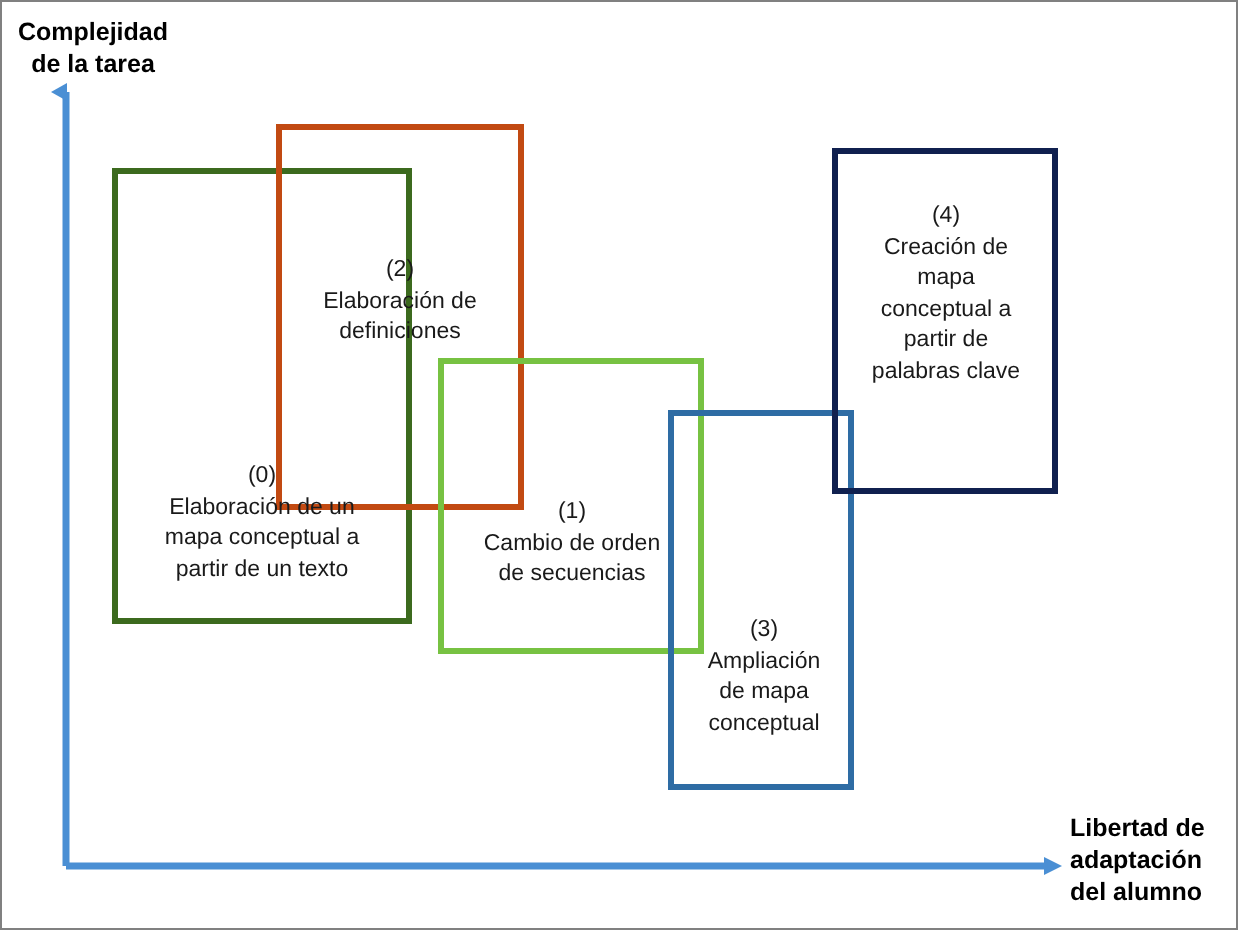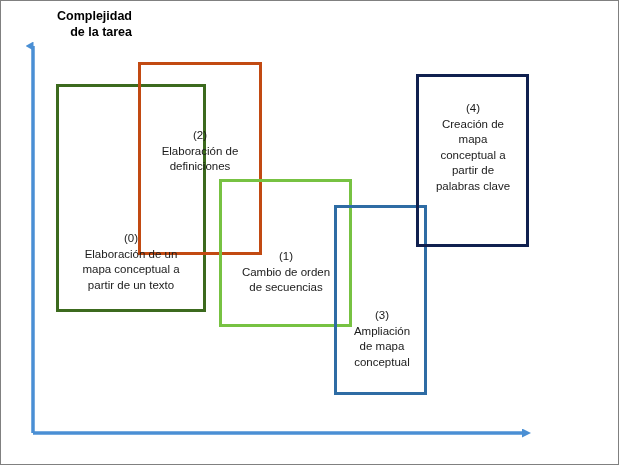--- a/index.html
+++ b/index.html
@@ -23,22 +23,21 @@
     position: absolute;
     font-weight: bold;
     font-size: 12.5px;
     line-height: 16px;
     color: #000000;
     white-space: pre-line;
   }
   #axis-label-y {
     left: 8px;
     top: 7px;
-    text-align: right;
-    margin-left: 48px;
+    text-align: center;
   }
   #axis-label-x {
     left: 534px;
     top: 405px;
     width: 82px;
     text-align: left;
   }
 
   
   #axes-svg {
@@ -80,20 +79,23 @@
   #label-4 { left: 419px; top: 100px; width: 106px; }
 </style>
 </head>
 <body>
 
 <div id="root" style="border-color: rgb(128, 128, 128); background: rgb(255, 255, 255);">
 
   <div class="axis-label" id="axis-label-y">Complejidad
 de la tarea</div>
 
+  <div class="axis-label" id="axis-label-x">Libertad de
+adaptación
+del alumno</div>
 
   <svg id="axes-svg" viewBox="0 0 619 465">
     <defs>
       <marker id="arrow-up" markerWidth="9" markerHeight="9" refX="4.5" refY="7.5" orient="auto-start-reverse" markerUnits="userSpaceOnUse">
         <path d="M4.5,0 L9,8 L0,8 Z" fill="#4a8fd4"></path>
       </marker>
       <marker id="arrow-right" markerWidth="9" markerHeight="9" refX="1" refY="4.5" orient="auto" markerUnits="userSpaceOnUse">
         <path d="M0,0 L9,4.5 L0,9 Z" fill="#4a8fd4"></path>
       </marker>
     </defs>

